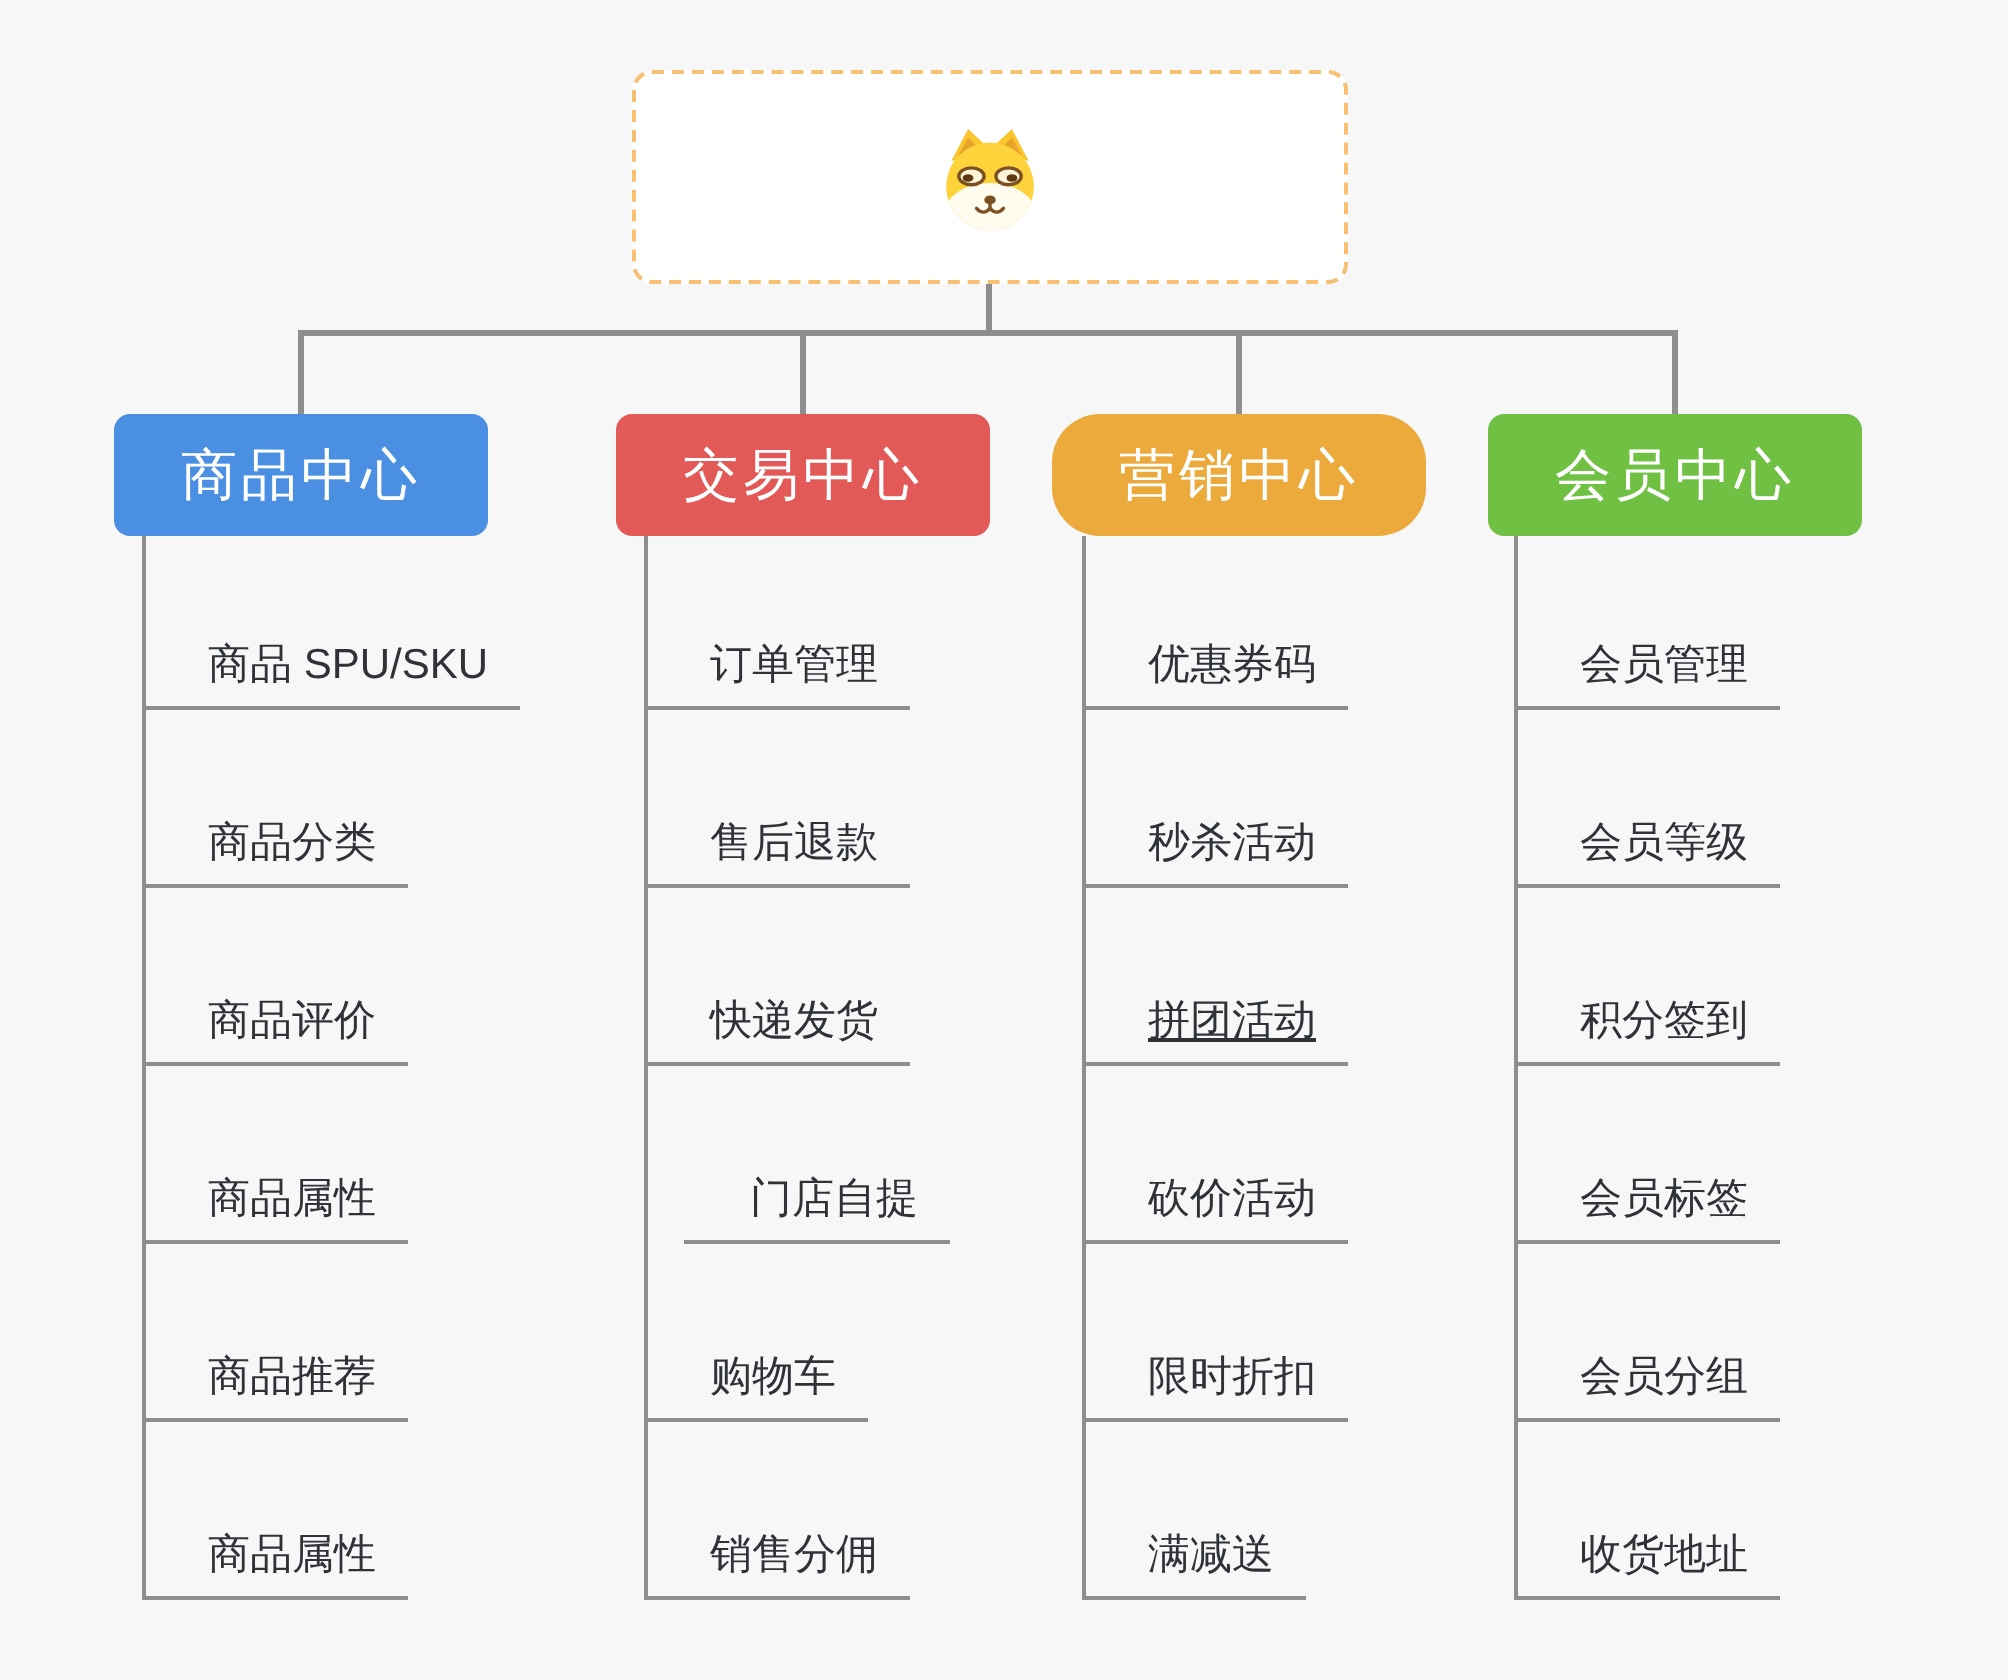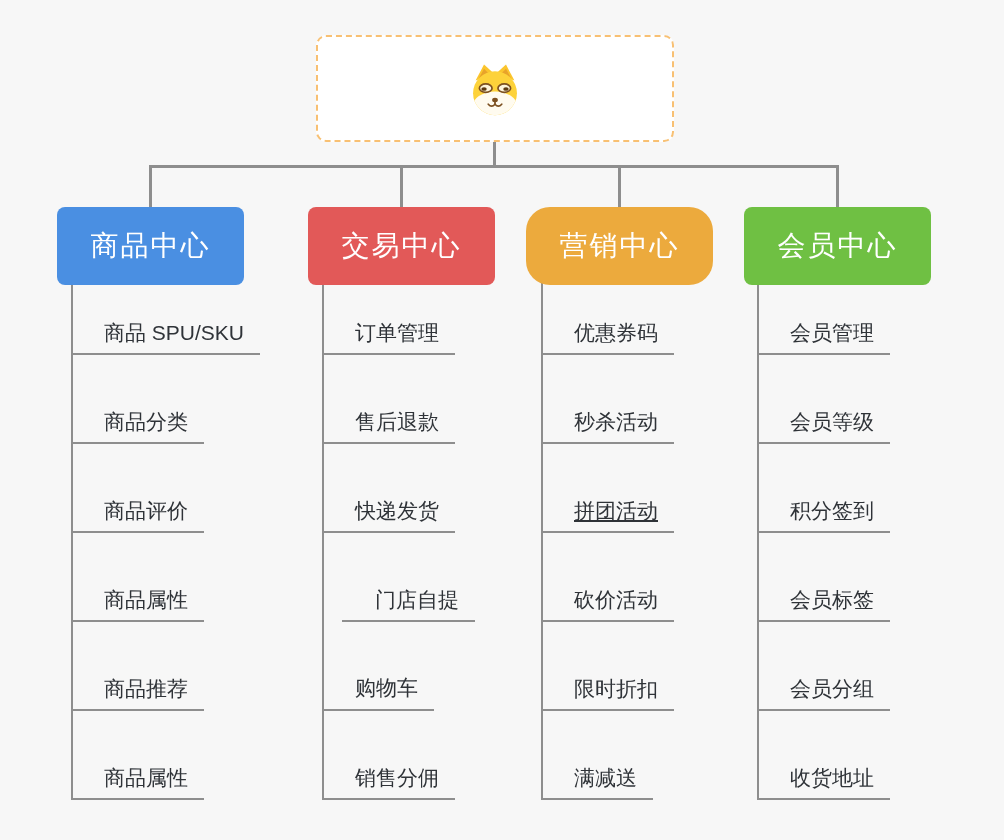--- a/index.html
+++ b/index.html
@@ -37,21 +37,21 @@
     font-size: 42px;
     letter-spacing: 2px;
     color: #efa73f;
     white-space: nowrap;
   }
 
   
   .branch-header {
     position: absolute;
     top: 207px;
-    width: 187px; height: 78px;
+    width: 187px; height: 61px;
     border-radius: 8px;
     display: flex;
     align-items: center;
     justify-content: center;
     color: #ffffff;
     font-size: 28px;
     letter-spacing: 2px;
     white-space: nowrap;
     cursor: default;
   }
@@ -118,21 +118,21 @@
   <div class="leaf" style="left:71px; top:496px;">商品评价</div>
   <div class="leaf" style="left:71px; top:585px;">商品属性</div>
   <div class="leaf" style="left:71px; top:674px;">商品推荐</div>
   <div class="leaf" style="left:71px; top:763px;">商品属性</div>
 
   <div class="branch-header" style="left: 308px; background-color: rgb(226, 89, 88);">交易中心</div>
   <div class="leaf" style="left:322px; top:318px;">订单管理</div>
   <div class="leaf" style="left:322px; top:407px;">售后退款</div>
   <div class="leaf" style="left:322px; top:496px;">快递发货</div>
   <div class="leaf" style="left:322px; top:585px;margin-left:20px;">门店自提</div>
-  <div class="leaf" style="left:322px; top:674px;font-family:Liberation Serif, serif;">购物车</div>
+  <div class="leaf" style="left:322px; top:674px;">购物车</div>
   <div class="leaf" style="left:322px; top:763px;">销售分佣</div>
 
   <div class="branch-header" style="left: 526px; background-color: rgb(236, 170, 61); border-radius: 24px;">营销中心</div>
   <div class="leaf" style="left:541px; top:318px;">优惠券码</div>
   <div class="leaf" style="left:541px; top:407px;">秒杀活动</div>
   <div class="leaf" style="left:541px; top:496px;text-decoration:underline;">拼团活动</div>
   <div class="leaf" style="left:541px; top:585px;">砍价活动</div>
   <div class="leaf" style="left:541px; top:674px;">限时折扣</div>
   <div class="leaf" style="left:541px; top:763px;">满减送</div>
 

